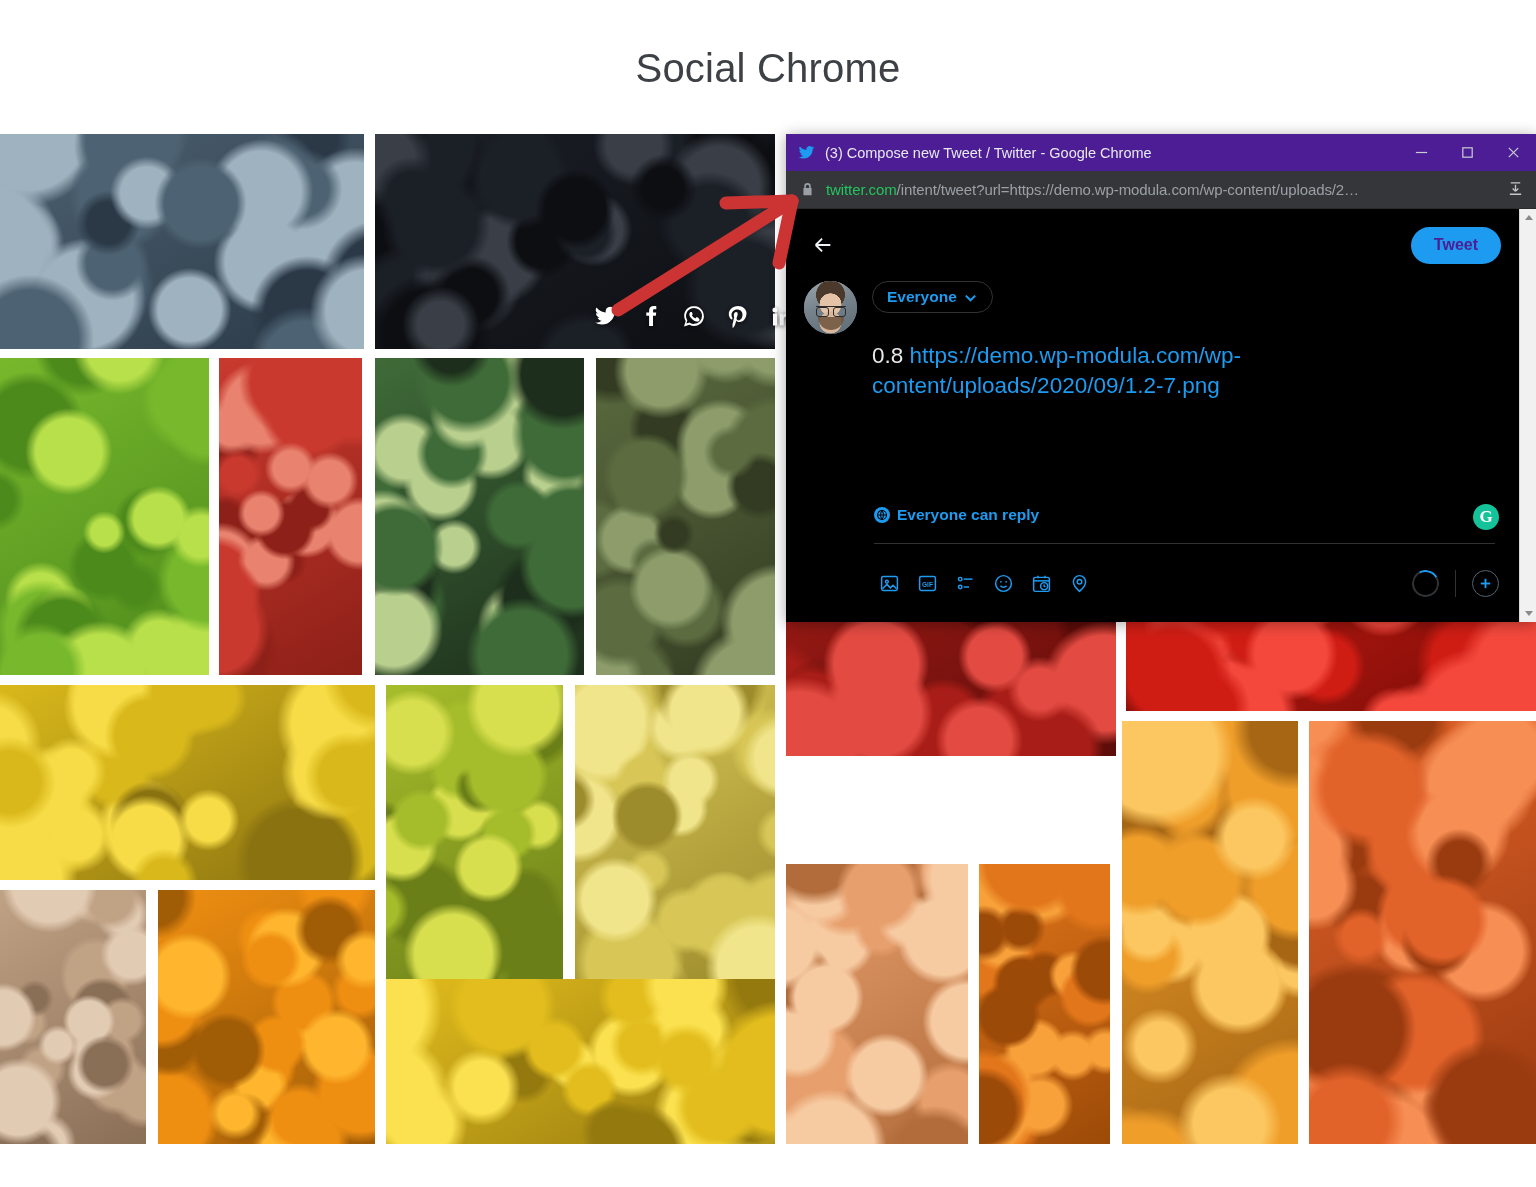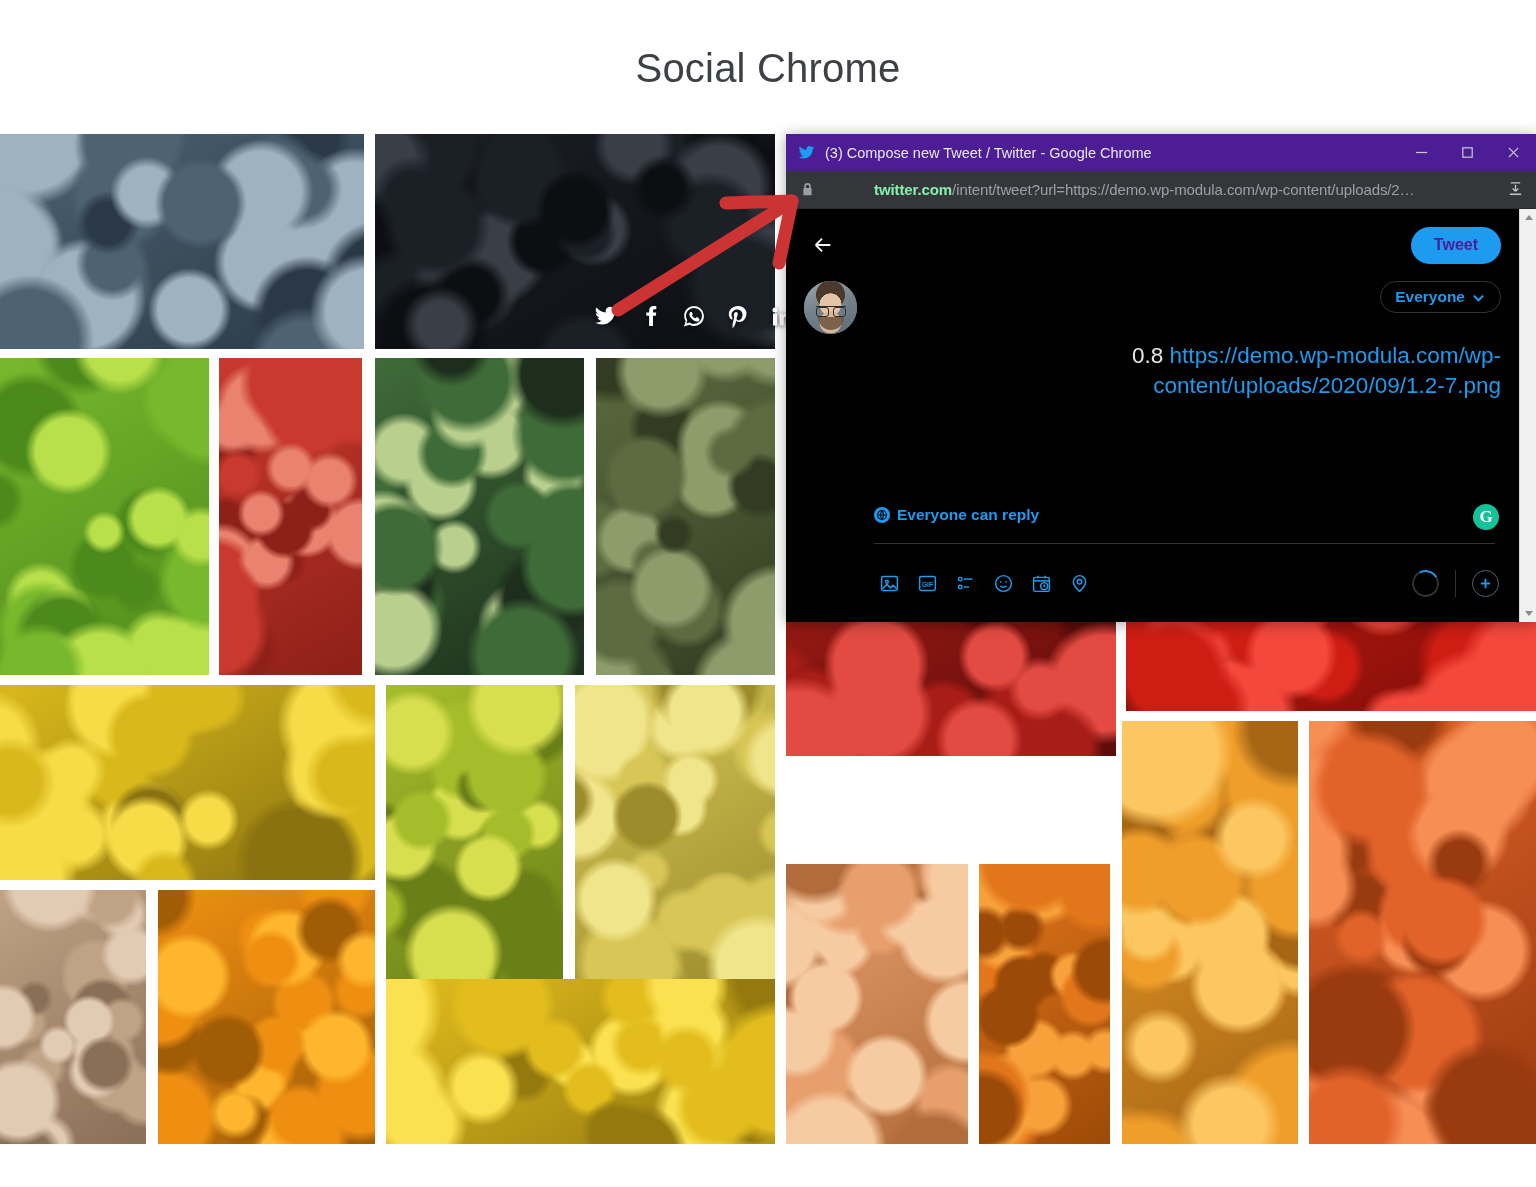--- a/index.html
+++ b/index.html
@@ -121,21 +121,21 @@
   #lock-icon { width: 18px; display:flex; align-items:center; justify-content:center; margin-right: 10px; }
   #lock-icon svg { width: 13px; height: 15px; fill: #9aa0a6; }
   #url-text {
     flex: 1 1 auto;
     font-size: 15px;
     color: #9aa0a6;
     white-space: nowrap;
     overflow: hidden;
     letter-spacing: -0.1px;
   }
-  #url-text .host { color: #86efac; font-weight: bold; margin-left: 48px; }
+  #url-text .host { color: #22c55e; font-weight: normal; }
   #dl-icon { width: 30px; display: flex; align-items: center; justify-content: center; cursor: pointer; }
   #dl-icon svg { width: 17px; height: 17px; stroke: #c4c7ca; fill: none; stroke-width: 1.4; }
 
   
   #page-viewport {
     flex: 1 1 auto;
     background: #000000;
     position: relative;
     display: flex;
   }
@@ -232,21 +232,21 @@
   }
   #avatar .glasses::before { left: 0; }
   #avatar .glasses::after { right: 0; }
   #avatar .beard {
     position: absolute;
     left: 14px; top: 36px; width: 26px; height: 13px;
     background: #6b523d;
     border-radius: 0 0 14px 14px;
     opacity: .85;
   }
-  #compose-right { flex: 1 1 auto; margin-left: 15px; text-align: right; }
+  #compose-right { flex: 1 1 auto; margin-left: 15px; }
   #audience-pill {
     display: inline-flex;
     align-items: center;
     gap: 6px;
     border: 1px solid #2f3336;
     border-radius: 17px;
     padding: 6px 14px;
     color: #1d9bf0;
     font-size: 15.5px;
     font-weight: bold;

